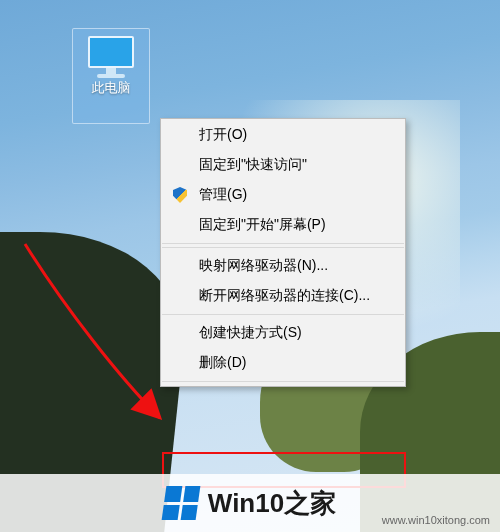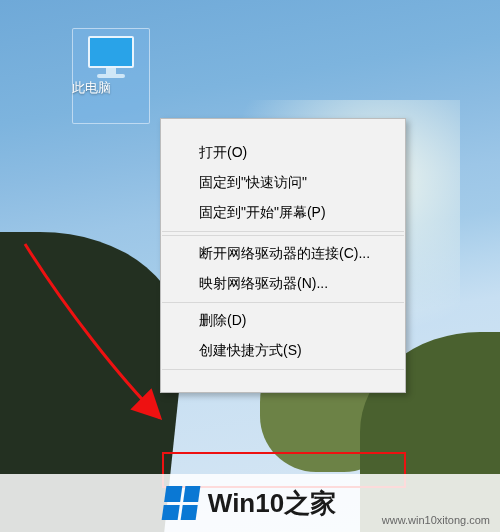--- a/index.html
+++ b/index.html
@@ -4,30 +4,30 @@
 <style>
   html,body{margin:0;padding:0;width:500px;height:532px;overflow:hidden;font-family:"Microsoft YaHei","Segoe UI",Arial,sans-serif;}
   .desktop{position:relative;width:500px;height:532px;background:linear-gradient(170deg,#6fa9d8 0%,#7db4de 20%,#8cbce2 30%,#9cc6e7 40%,#a3cbe9 48%,#b6d6ee 55%,#c7dff2 62%,#d8e7f4 100%);}
   
   .hill1{position:absolute;left:-80px;bottom:0;width:260px;height:300px;background:#233021;border-top-right-radius:60% 40%;transform:skewX(-6deg);}
   .hill2{position:absolute;right:-60px;bottom:0;width:200px;height:200px;background:#4a612f;border-top-left-radius:60% 50%;}
   .hill3{position:absolute;right:100px;bottom:60px;width:140px;height:140px;background:#6c8246;border-radius:50% 50% 40% 40%;}
   .sunlight{position:absolute;right:40px;top:100px;width:260px;height:260px;background:radial-gradient(circle at 70% 30%,rgba(255,255,240,0.8),rgba(255,255,240,0) 60%);}
 
   
-  .desk-icon{position:absolute;left:72px;top:28px;width:78px;height:96px;text-align:left;color:#fff;font-size:13px;border-radius:15px;}
+  .desk-icon{position:absolute;left:72px;top:28px;width:78px;height:96px;text-align:center;color:#fff;font-size:13px;border-radius:15px;}
   .desk-icon .sel{position:absolute;inset:0;background:rgba(120,180,230,0.45);border:1px solid rgba(255,255,255,0.5);border-radius:2px;}
   .desk-icon .pc{position:relative;margin:8px auto 4px;width:46px;height:40px;}
   .desk-icon .pc .screen{width:42px;height:28px;background:#29a3e8;border:2px solid #e8f4fd;border-radius:2px;margin:0 auto;}
   .desk-icon .pc .stand{width:10px;height:6px;background:#cfe7f7;margin:0 auto;}
   .desk-icon .pc .base{width:28px;height:4px;background:#cfe7f7;margin:0 auto;border-radius:2px;}
   .desk-icon .lbl{position:relative;display:inline-block;line-height:16px;text-shadow:0 1px 2px rgba(0,0,0,0.4);}
 
   
-  .menu{position:absolute;left:160px;top:118px;width:244px;background:#f2f2f2;border:1px solid #bcbcbc;box-shadow:3px 3px 6px rgba(0,0,0,0.25);padding:19px 0;font-size:14px;color:#000;}
+  .menu{position:absolute;left:160px;top:118px;width:244px;background:#f2f2f2;border:1px solid #bcbcbc;box-shadow:3px 3px 6px rgba(0,0,0,0.25);padding:1px 0;font-size:14px;color:#000;}
   .menu .item{display:flex;align-items:center;height:30px;padding:0 14px 0 38px;position:relative;white-space:nowrap;}
   .menu .sep{height:1px;background:#d8d8d8;margin:3px 1px;}
   .menu .ic{position:absolute;left:10px;top:50%;transform:translateY(-50%);width:18px;height:18px;display:flex;align-items:center;justify-content:center;}
   .menu .arrow{position:absolute;right:12px;top:50%;transform:translateY(-50%);font-size:11px;color:#555;}
   .shield{width:14px;height:16px;background:linear-gradient(135deg,#1e73c8 50%,#f7c233 50%);clip-path:polygon(50% 0,100% 18%,100% 55%,50% 100%,0 55%,0 18%);}
   .tsvn{width:14px;height:14px;border-radius:50%;background:radial-gradient(circle at 35% 35%,#9bd1f2,#2a6ea9);} 
 
   
   .red-box{position:absolute;border:2px solid #e11;pointer-events:none;}
   .arrow-svg{position:absolute;pointer-events:none;}
@@ -59,36 +59,42 @@
   </div>
 
   <div class="menu">
     <div class="item">
         <span>打开(O)</span>
       </div>
     <div class="item">
         <span>固定到"快速访问"</span>
       </div>
     <div class="item">
+        <span class="ic">
+          <span class="shield"></span>
+        </span>
+        <span>管理(G)</span>
+      </div>
+    <div class="item">
         <span>固定到"开始"屏幕(P)</span>
       </div>
     <div class="sep"></div>
     <div class="sep"></div>
     <div class="item">
-        <span>断开网络驱动器的连接(C)...</span>
+        <span>映射网络驱动器(N)...</span>
       </div>
     <div class="item">
-        <span>映射网络驱动器(N)...</span>
+        <span>断开网络驱动器的连接(C)...</span>
       </div>
     <div class="sep"></div>
     <div class="item">
-        <span>删除(D)</span>
+        <span>创建快捷方式(S)</span>
       </div>
     <div class="item">
-        <span>创建快捷方式(S)</span>
+        <span>删除(D)</span>
       </div>
     <div class="sep"></div>
   </div>
 
   <div class="red-box" style="left:162px;top:452px;width:240px;height:32px;"></div>
 
   <svg class="arrow-svg" style="left:10px;top:238px;width:180px;height:200px;" viewBox="0 0 180 200">
     <defs>
       <marker id="ah" markerWidth="12" markerHeight="12" refX="9" refY="5" orient="auto">
         <path d="M0,0 L10,5 L0,10 Z" fill="#e11"></path>

